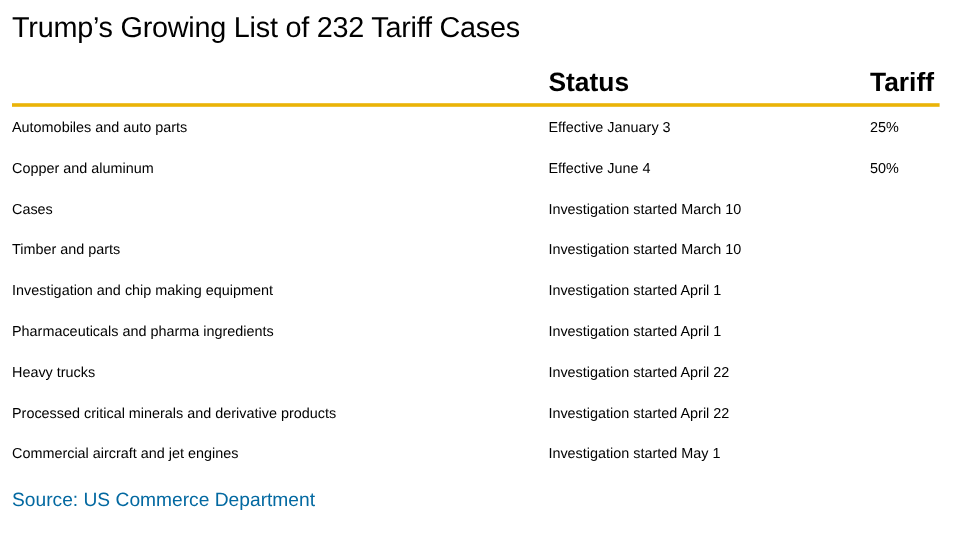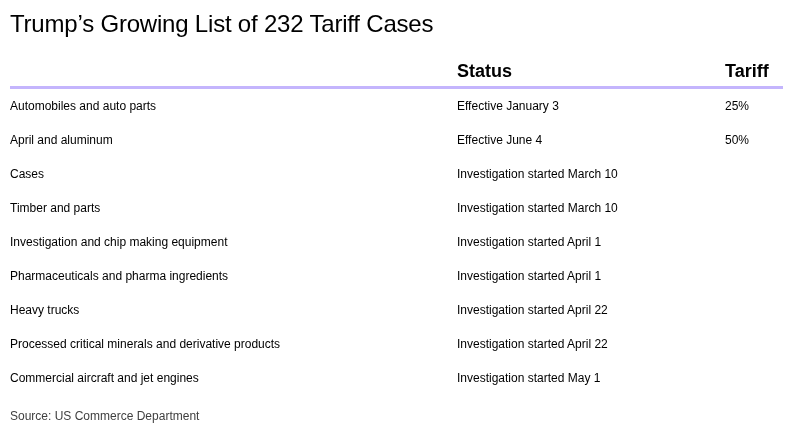--- a/index.html
+++ b/index.html
@@ -24,40 +24,40 @@
     font-weight: normal;
     letter-spacing: -0.2px;
     color: #000000;
   }
   .thead {
     display: grid;
     grid-template-columns: 447px 268px 1fr;
     height: 51px;
     align-items: end;
     padding-bottom: 4px;
-    border-bottom: 3px solid #c4b5fd;
+    border-bottom: 3px solid #eab308;
     font-weight: bold;
-    font-size: 18px;
+    font-size: 22px;
   }
   .tbody { }
   .trow {
     display: grid;
     grid-template-columns: 447px 268px 1fr;
     height: 34px;
     align-items: center;
     font-size: 12px;
   }
   .cell {
     white-space: nowrap;
     overflow: hidden;
   }
   .source-line {
     margin-top: 14px;
-    font-size: 12px;
-    color: #404040;
+    font-size: 16px;
+    color: #0369a1;
   }
 </style>
 </head>
 <body>
 
 <div class="card">
 
   <h1 class="chart-title">Trump’s Growing List of 232 Tariff Cases</h1>
 
   <div class="thead">
@@ -67,21 +67,21 @@
   </div>
 
   <div class="tbody" id="table-body">
   <div class="trow">
     <div class="cell c-sector">Automobiles and auto parts</div>
     <div class="cell c-status">Effective January 3</div>
     <div class="cell c-tariff">25%</div>
   </div>
 
   <div class="trow">
-    <div class="cell c-sector">April and aluminum</div>
+    <div class="cell c-sector">Copper and aluminum</div>
     <div class="cell c-status">Effective June 4</div>
     <div class="cell c-tariff">50%</div>
   </div>
 
   <div class="trow">
     <div class="cell c-sector">Cases</div>
     <div class="cell c-status">Investigation started March 10</div>
     <div class="cell c-tariff"></div>
   </div>
 

